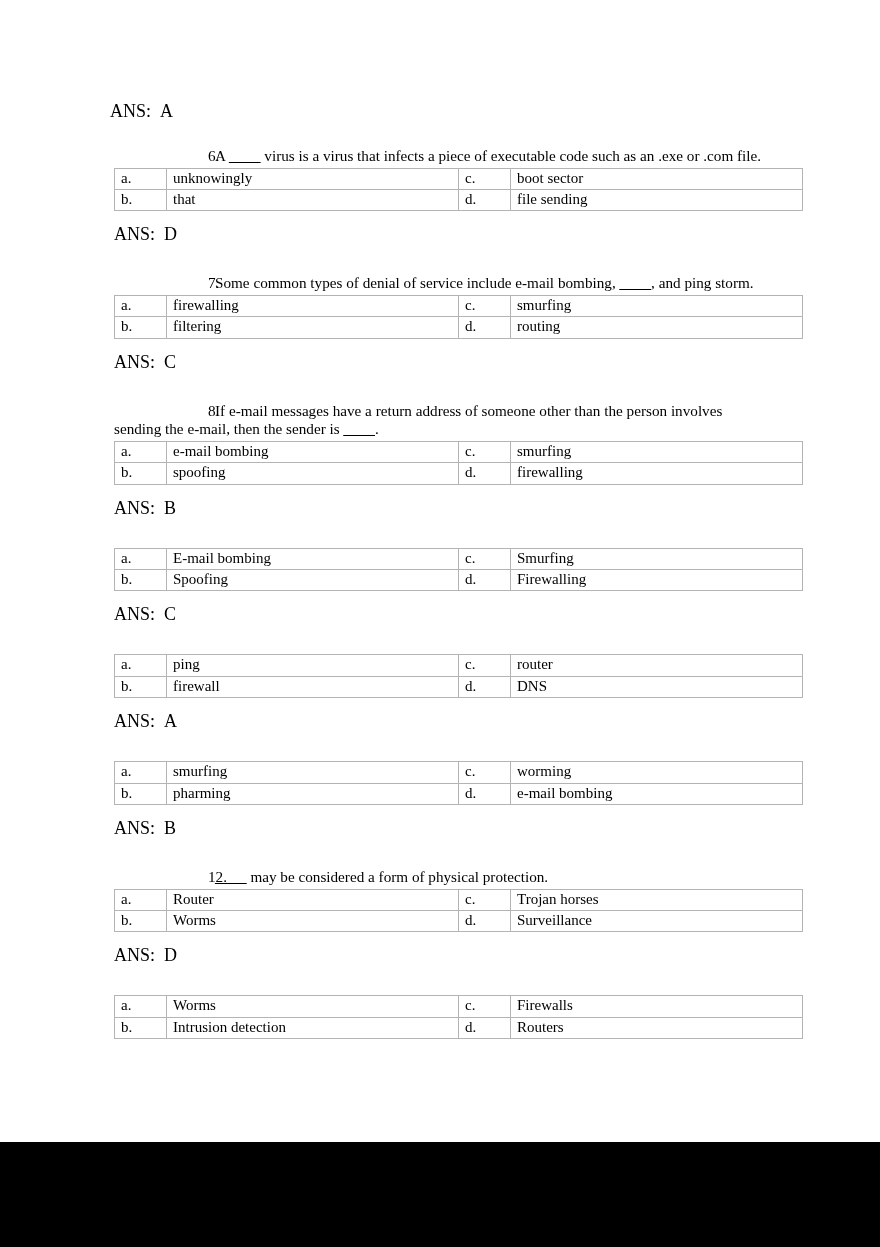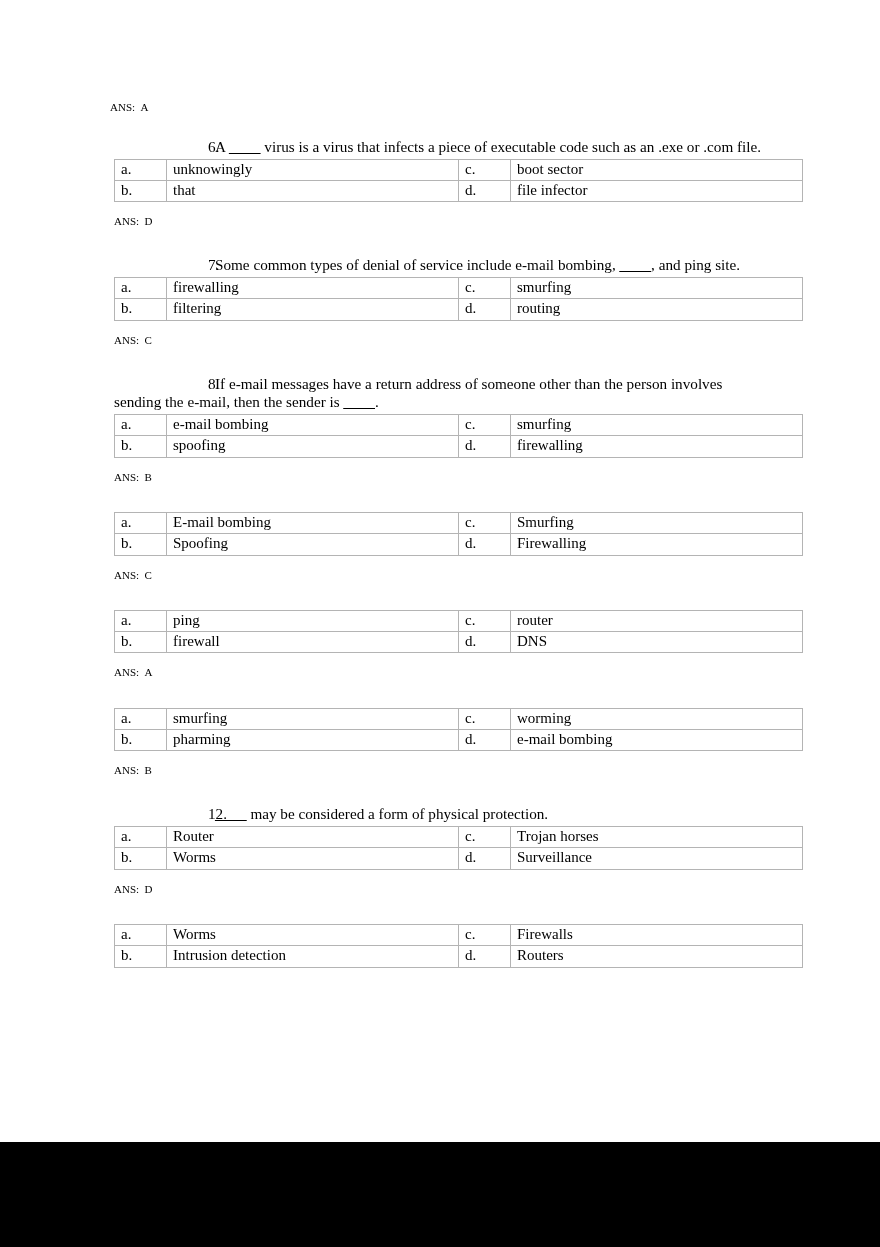--- a/index.html
+++ b/index.html
@@ -27,21 +27,21 @@
   }
   .black-band {
     position: absolute;
     left: 0;
     top: 1142px;
     width: 880px;
     height: 105px;
     background: #000000;
   }
   .ans-line {
-    font-size: 11px;
+    font-size: 18px;
     line-height: 1.28;
     margin: 0 0 0 0;
     padding: 0;
     white-space: pre;
   }
   .q-block {
     margin: 4px;
     padding: 0;
   }
   .q-text {
@@ -93,30 +93,30 @@
             <tr>
               <td class="lbl">a.</td>
               <td class="val">unknowingly</td>
               <td class="lbl">c.</td>
               <td class="val">boot sector</td>
             </tr>
             <tr>
               <td class="lbl">b.</td>
               <td class="val">that</td>
               <td class="lbl">d.</td>
-              <td class="val">file infector</td>
+              <td class="val">file sending</td>
             </tr>
           </tbody>
         </table>
         <div class="gap-after-table"></div>
         <div class="ans-line"><span>ANS:</span>&nbsp;&nbsp;<span>D</span></div>
       </div>
       <div class="gap-after-ans"></div>
       <div class="q-block">
-        <p class="q-text"><span class="q-num">7.</span><span>Some common types of denial of service include e-mail bombing, </span><span class="blank">____</span><span>, and ping site.</span></p>
+        <p class="q-text"><span class="q-num">7.</span><span>Some common types of denial of service include e-mail bombing, </span><span class="blank">____</span><span>, and ping storm.</span></p>
         <table class="opts">
           <tbody>
             <tr>
               <td class="lbl">a.</td>
               <td class="val">firewalling</td>
               <td class="lbl">c.</td>
               <td class="val">smurfing</td>
             </tr>
             <tr>
               <td class="lbl">b.</td>

